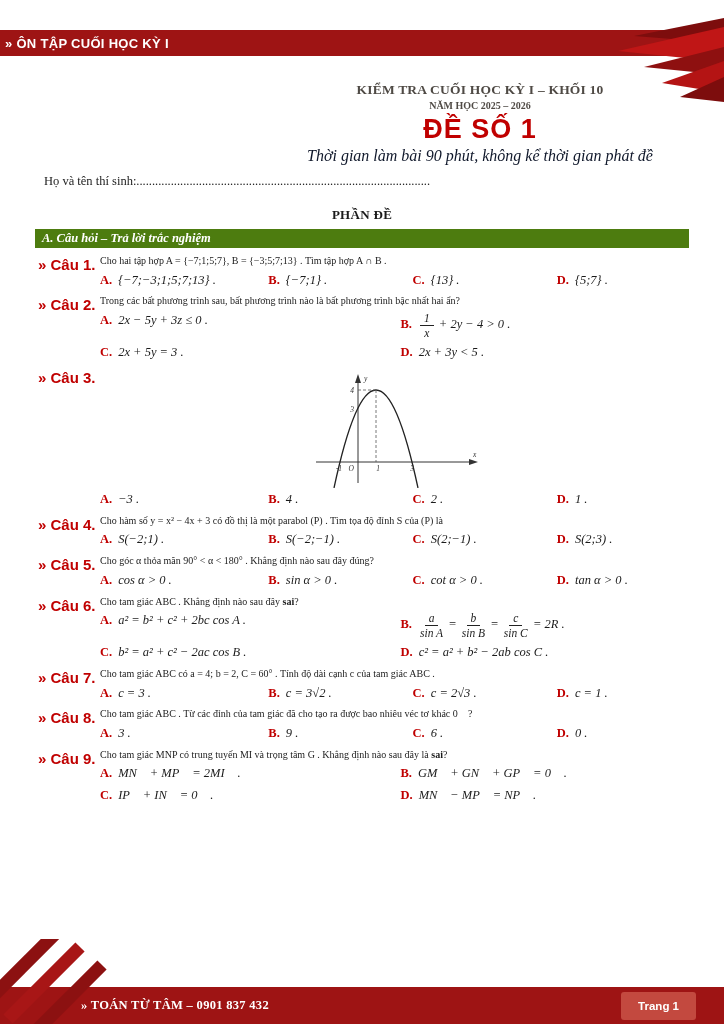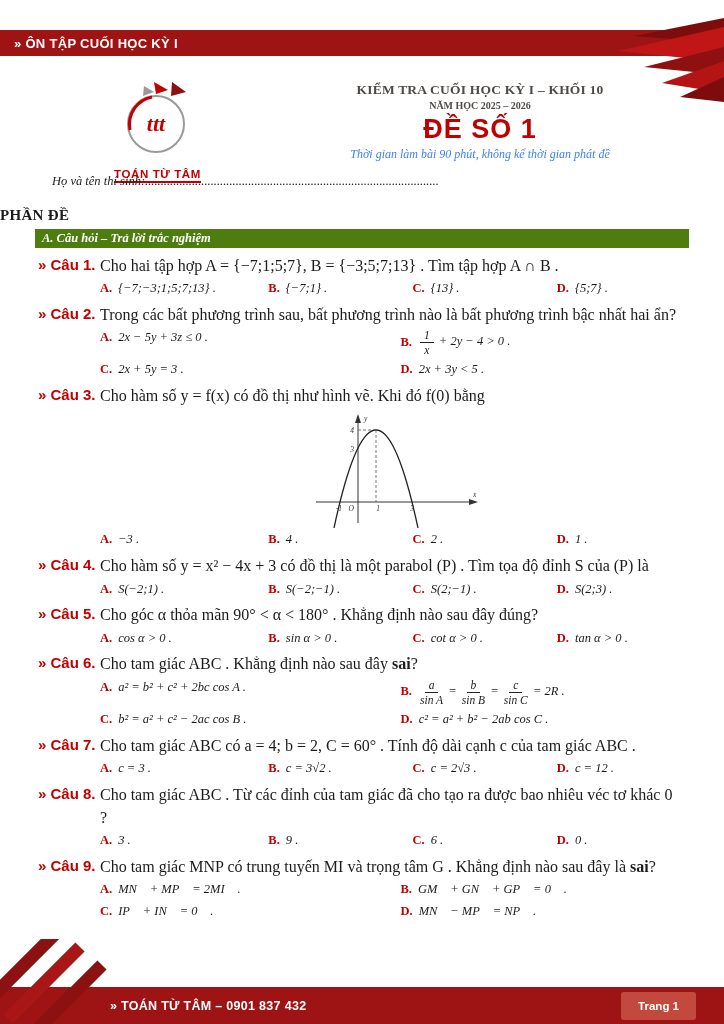--- a/index.html
+++ b/index.html
@@ -6,78 +6,78 @@
   html,body { background:#e8e8e8; }
   .page {
     position:relative; width:724px; height:1024px; margin:0 auto;
     background:#fff; overflow:hidden;
     font-family:"Liberation Serif","DejaVu Serif",serif; color:#1b1b1b;
   }
   
   .topbar {
     position:absolute; top:30px; left:0; right:0; height:26px;
     background:#9e1414; color:#fff; display:flex; align-items:center;
-    padding-left:14px; font-family:"Liberation Sans","DejaVu Sans",sans-serif;
+    padding-left:5px; font-family:"Liberation Sans","DejaVu Sans",sans-serif;
     font-weight:bold; font-size:13px; letter-spacing:.3px; z-index:2;
   }
   .decor-top { position:absolute; top:16px; right:0; z-index:3; }
   .decor-bottom { position:absolute; left:0; bottom:0; z-index:6; }
   
   .logo { position:absolute; top:80px; left:95px; width:125px; text-align:center; }
   .logo .brand {
     display:inline-block; margin-top:2px; color:#c00000; font-weight:bold;
     font-family:"Liberation Sans","DejaVu Sans",sans-serif; font-size:11.5px;
     letter-spacing:.6px; border-bottom:2px solid #c00000; padding-bottom:1px;
   }
   .headblock { position:absolute; top:82px; left:270px; width:420px; text-align:center; }
   .exam-title { font-weight:bold; font-size:13.5px; color:#4f4a45; letter-spacing:.2px; }
   .school-year { font-weight:bold; font-size:10px; color:#4f4a45; margin-top:2px; }
   .exam-number {
     font-family:"Liberation Sans","DejaVu Sans",sans-serif; font-weight:bold;
     font-size:27px; color:#c00000; letter-spacing:1px; margin:3px 0 2px;
   }
-  .duration { font-style:italic; font-size:12px; color:#3b82f6; }
-  .student { position:absolute; top:172px; left:52px; right:38px; font-style:italic; font-size:12.5px; line-height:1.45; color:#222; }
-  .part-label { position:absolute; top:207px; left:0; width:100%; font-weight:bold; font-size:15px; letter-spacing:.3px; }
+  .duration { font-style:italic; font-size:16px; color:#0f172a; }
+  .student { position:absolute; top:172px; left:44px; right:38px; font-size:12.5px; line-height:1.45; color:#222; }
+  .part-label { position:absolute; top:207px; left:0; width:100%; text-align:center; font-weight:bold; font-size:13px; letter-spacing:.3px; }
   .section-bar {
     position:absolute; top:229px; left:35px; right:35px; background:#4d7c0f;
     color:#fff; font-weight:bold; font-style:italic; font-size:12.5px;
     padding:2px 7px; z-index:2;
   }
   
   .questions { position:absolute; top:254px; left:38px; right:33px; }
   .question { display:flex; margin-bottom:6px; }
   .q-label {
     flex:0 0 62px; color:#c00000; font-weight:bold; font-size:15px;
     font-family:"Liberation Sans","DejaVu Sans",sans-serif; padding-top:2px;
   }
   .q-body { flex:1; min-width:0; }
-  .q-text { font-size:16px; line-height:1.45; }
+  .q-text { font-size:10px; line-height:1.45; }
   .choices { display:grid; margin-top:3px; column-gap:10px; row-gap:5px; }
   .cols4 { grid-template-columns:1.18fr 1fr 1fr 1fr; }
   .cols2 { grid-template-columns:1fr 1fr; }
   .choice { display:flex; gap:6px; font-size:12.5px; align-items:baseline; line-height:1.35; }
   .cl { color:#c00000; font-weight:bold; }
   .ct { font-style:italic; }
   .frac { display:inline-flex; flex-direction:column; align-items:center; vertical-align:middle; line-height:1.05; margin:0 2px; }
   .fnum { display:block; padding:0 4px 1px; border-bottom:1px solid #222; font-size:11.5px; }
   .fden { display:block; padding-top:1px; font-size:11.5px; }
   .figure-wrap { display:flex; justify-content:center; margin:3px 0 2px; }
   .graph .axis { stroke:#333; stroke-width:1; }
   .graph .dash { stroke:#555; stroke-width:.8; stroke-dasharray:3,2; }
   .graph .curve { stroke:#222; fill:none; stroke-width:1.3; }
   .graph text { font-size:7.5px; fill:#333; font-style:italic; font-family:"Liberation Serif",serif; }
   
   .footer {
     position:absolute; left:0; right:0; bottom:0; height:37px; background:#9e1414;
     display:flex; align-items:center; z-index:5;
   }
   .footer-brand {
-    margin-left:110px; color:#fff; font-weight:bold; font-size:12.5px;
-    font-family:Liberation Sans, sans-serif; letter-spacing:.3px;
+    margin-left:81px; color:#fff; font-weight:bold; font-size:12.5px;
+    font-family:Liberation Serif, serif; letter-spacing:.3px;
   }
   .page-chip {
     position:absolute; right:28px; top:50%; transform:translateY(-50%);
     background:#c3493f; color:#fff; font-weight:bold; font-size:11.5px;
     font-family:"Liberation Sans","DejaVu Sans",sans-serif;
     padding:8px 17px; border-radius:3px;
   }
 </style>
 </head>
 <body>
@@ -89,31 +89,20 @@
   </div>
 
   <svg class="decor-top" width="150" height="86" viewBox="0 0 150 86">
     <polygon points="150,2 60,20 150,27" fill="#7d0d0d"></polygon>
     <polygon points="150,11 44,35 150,46" fill="#c01616"></polygon>
     <polygon points="150,31 70,51 150,59" fill="#8e1010"></polygon>
     <polygon points="150,45 88,67 150,77" fill="#b41414"></polygon>
     <polygon points="150,61 106,81 150,86" fill="#7d0d0d"></polygon>
   </svg>
 
-  <div class="logo">
-    <svg width="84" height="80" viewBox="0 0 84 80">
-      <polygon points="38,2 52,10 40,14" fill="#c00000"></polygon>
-      <polygon points="56,2 70,12 55,16" fill="#8e1010"></polygon>
-      <polygon points="28,6 38,12 27,16" fill="#9a9a9a"></polygon>
-      <circle cx="40" cy="44" r="28" fill="none" stroke="#9a9a9a" stroke-width="2"></circle>
-      <path d="M14,50 A28,28 0 0,1 36,17" fill="none" stroke="#c00000" stroke-width="3"></path>
-      <text x="40" y="51" text-anchor="middle" font-size="22" font-style="italic" font-weight="bold" fill="#c00000" font-family="Liberation Serif, serif">ttt</text>
-    </svg>
-    <div><span class="brand">TOÁN TỪ TÂM</span></div>
-  </div>
 
   <div class="headblock">
     <div class="exam-title">KIỂM TRA CUỐI HỌC KỲ I – KHỐI 10</div>
     <div class="school-year">NĂM HỌC 2025 – 2026</div>
     <div class="exam-number">ĐỀ SỐ 1</div>
     <div class="duration">Thời gian làm bài 90 phút, không kể thời gian phát đề</div>
   </div>
 
   <div class="student">
     <div>Họ và tên thí sinh:..............................................................................................</div>
@@ -176,21 +165,20 @@
               <span class="cl">D.</span>
               <span class="ct">2x + 3y &lt; 5 .</span>
             </div>
         </div>
       </div>
     </div>
 
     <div class="question">
       <div class="q-label">» Câu 3.</div>
       <div class="q-body">
-        <div class="q-text">Cho hàm số y = f(x) có đồ thị như hình vẽ. Khi đó f(0) bằng</div>
         <div class="figure-wrap">
           <svg class="graph" width="175" height="118" viewBox="0 0 175 118">
             <line class="axis" x1="8" y1="92" x2="166" y2="92"></line>
             <polygon points="170,92 161,89 161,95" fill="#333"></polygon>
             <line class="axis" x1="50" y1="113" x2="50" y2="8"></line>
             <polygon points="50,4 47,13 53,13" fill="#333"></polygon>
             <path class="curve" d="M26,118 Q68,-78 110,118"></path>
             <line class="dash" x1="50" y1="20" x2="68" y2="20"></line>
             <line class="dash" x1="68" y1="20" x2="68" y2="92"></line>
             <text x="46" y="23" text-anchor="end">4</text>
@@ -320,21 +308,21 @@
           <div class="choice">
               <span class="cl">B.</span>
               <span class="ct">c = 3√2 .</span>
             </div>
           <div class="choice">
               <span class="cl">C.</span>
               <span class="ct">c = 2√3 .</span>
             </div>
           <div class="choice">
               <span class="cl">D.</span>
-              <span class="ct">c = 12 .</span>
+              <span class="ct">c = 1 .</span>
             </div>
         </div>
       </div>
     </div>
 
     <div class="question">
       <div class="q-label">» Câu 8.</div>
       <div class="q-body">
         <div class="q-text">Cho tam giác ABC . Từ các đỉnh của tam giác đã cho tạo ra được bao nhiêu véc tơ khác 0⃗ ?</div>
         <div class="choices cols4">

